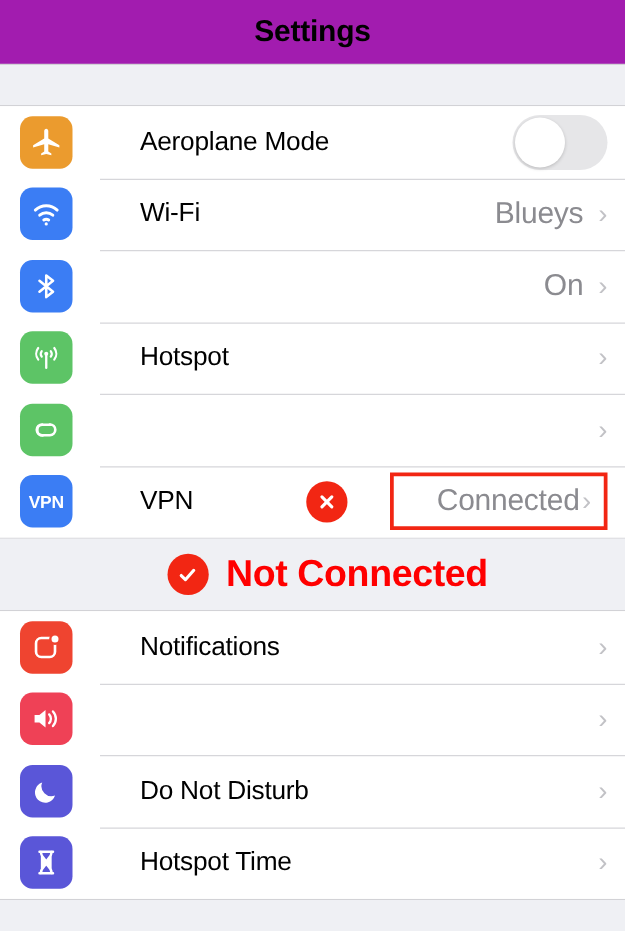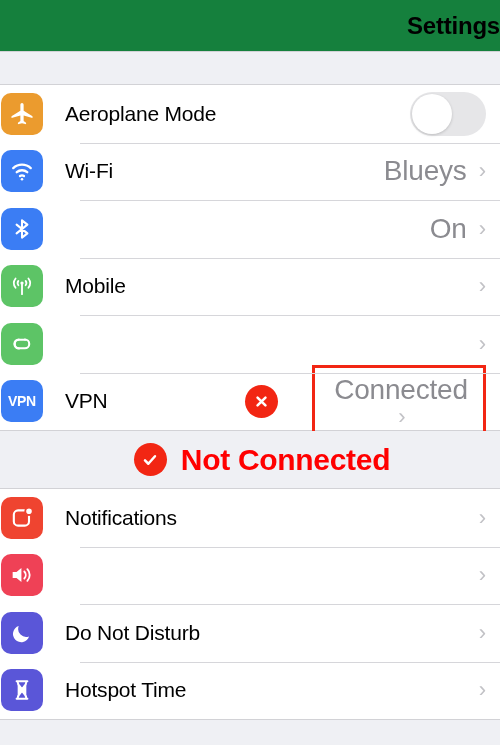--- a/index.html
+++ b/index.html
@@ -11,24 +11,24 @@
   }
   .phone {
     position: relative;
     width: 500px; height: 745px;
     background: #eff0f4;
   }
 
   
   .nav-bar {
     height: 52px;
-    background: #15803d;
-    display: flex;
-    align-items: center;
-    justify-content: flex-end;
+    background: #a21caf;
+    display: flex;
+    align-items: center;
+    justify-content: center;
     border-bottom: 1px solid #d2d2d6;
   }
   .nav-title {
     font-size: 24px;
     font-weight: bold;
     color: #000;
     letter-spacing: -0.2px;
   }
 
   
@@ -40,24 +40,25 @@
   
   .group {
     background: #ffffff;
     border-top: 1px solid #d2d2d6;
     border-bottom: 1px solid #d2d2d6;
   }
   .row {
     height: 57.5px;
     display: flex;
     align-items: center;
-    padding-left: 1px;
+    padding-left: 16px;
     padding-right: 14px;
     position: relative;
     background: #ffffff;
+    gap: 32px;
   }
   .row + .row::before {
     content: "";
     position: absolute;
     left: 80px; right: 0; top: 0;
     height: 1px;
     background: #d6d6da;
   }
 
   
@@ -97,21 +98,21 @@
     letter-spacing: -0.2px;
     white-space: nowrap;
   }
   .row-right {
     margin-left: auto;
     display: flex;
     align-items: center;
     gap: 10px;
   }
   .row-value {
-    font-size: 28px;
+    font-size: 24px;
     color: #8b8b90;
     letter-spacing: -0.2px;
   }
   .chev {
     color: #c2c2c6;
     font-size: 22px;
     line-height: 1;
     margin-left: 2px;
     display: inline-block;
   }
@@ -149,21 +150,20 @@
     margin-right: 34px;
   }
   .red-box {
     border: 3px solid #f22613;
     padding: 6px 10px 6px 14px;
     display: flex;
     align-items: center;
     min-width: 174px;
     justify-content: flex-end;
     background: transparent;
-    flex-direction: column;
   }
 
   
   .annot-banner {
     position: absolute;
     left: 0; right: 0; top: 0; bottom: 0;
     display: flex;
     align-items: center;
     justify-content: center;
     gap: 14px;
@@ -244,21 +244,21 @@
       <div class="icon ic-mobile">
         <svg width="28" height="28" viewBox="0 0 24 24" fill="none" stroke="#ffffff" stroke-width="1.5" stroke-linecap="round">
           <path d="M6.5 5.5a6.5 6.5 0 0 0 0 8"></path>
           <path d="M17.5 5.5a6.5 6.5 0 0 1 0 8"></path>
           <path d="M8.9 7.6a3.2 3.2 0 0 0 0 3.8"></path>
           <path d="M15.1 7.6a3.2 3.2 0 0 1 0 3.8"></path>
           <circle cx="12" cy="9.5" r="1.4" fill="#ffffff" stroke="none"></circle>
           <path d="M12 10.8V19" stroke-width="1.6"></path>
         </svg>
       </div>
-      <div class="row-label">Mobile</div>
+      <div class="row-label">Hotspot</div>
       <div class="row-right">
         <span class="row-value"></span>
         <span class="chev">›</span>
       </div>
     </div>
 
     <div class="row">
       <div class="icon ic-hotspot">
         <svg width="28" height="28" viewBox="0 0 24 24" fill="none" stroke="#ffffff" stroke-width="1.8" stroke-linecap="round">
           <path d="M14.5 8.2a3.7 3.7 0 0 1 0 7.4H9.2a3.7 3.7 0 0 1 0-7.4"></path>

